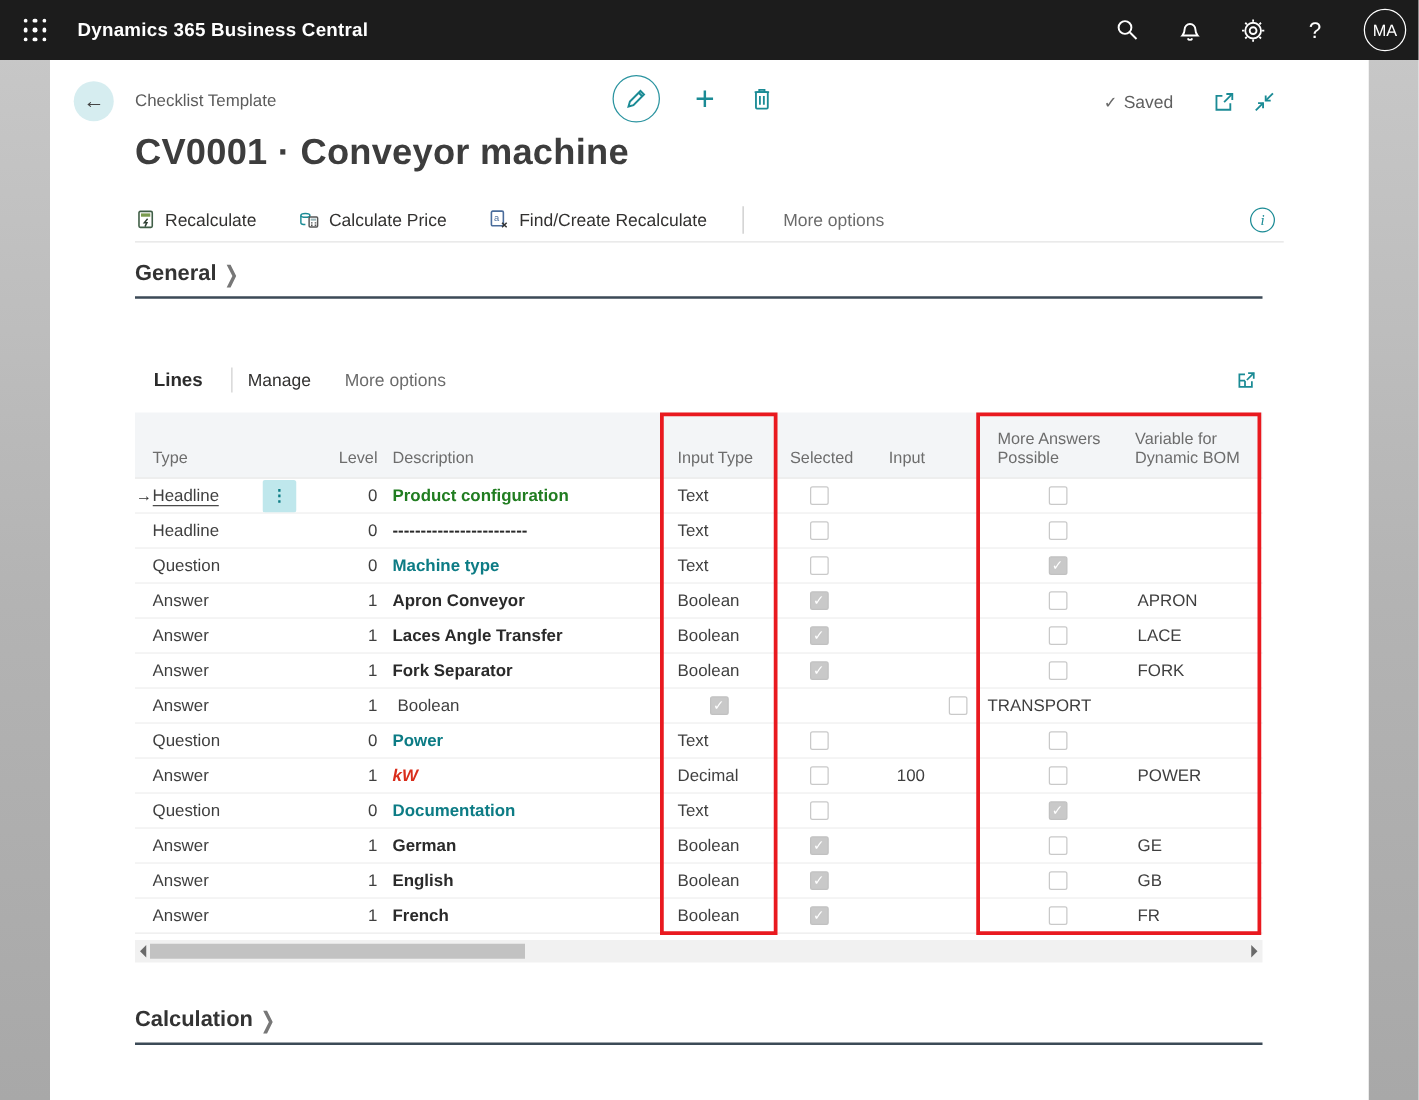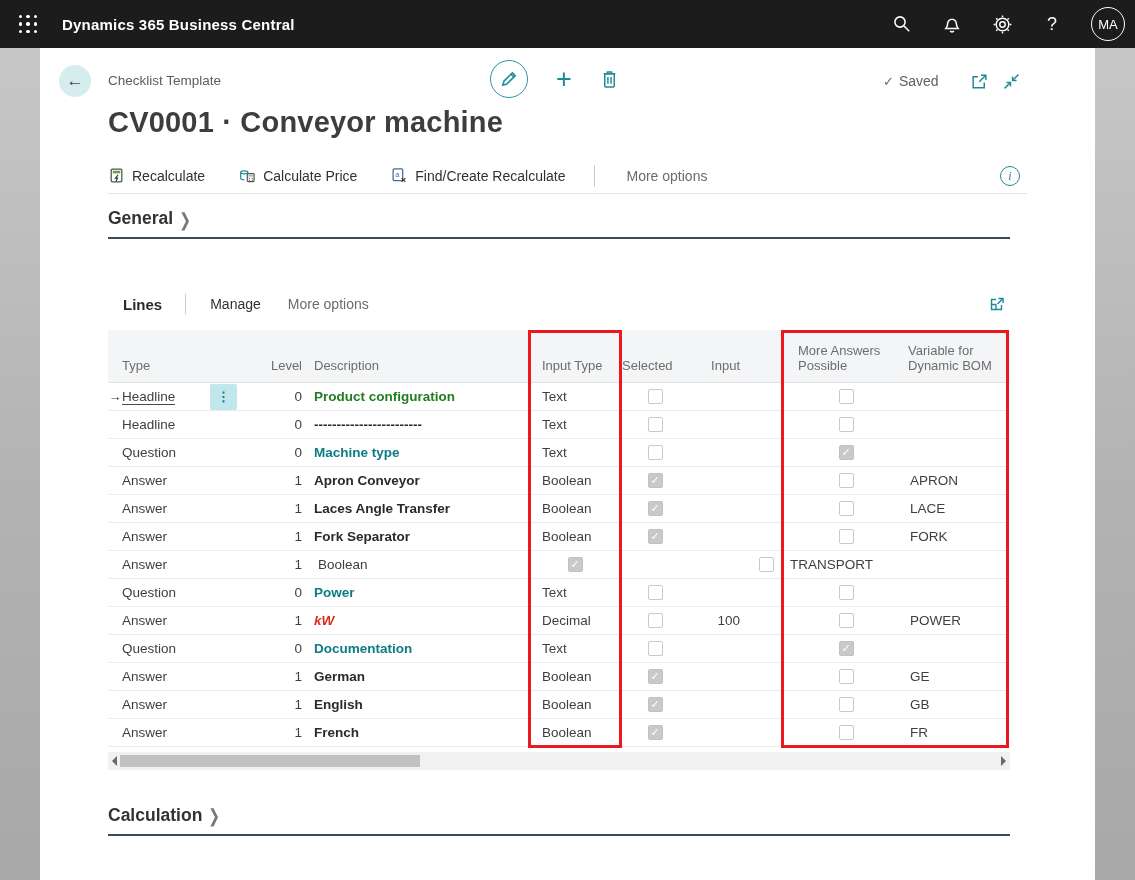--- a/index.html
+++ b/index.html
@@ -62,32 +62,32 @@
   .sect .chev { font-size:14px; color:#777; font-weight:400; transform:scaleY(1.3); }
   .sect-rule { position:absolute; left:68px; width:902px; height:2px; background:#3c4a57; }
   .g-hdr { top:160px; } .g-rule { top:189px; }
   .c-hdr { top:757px;justify-content:center; } .c-rule { top:786px; }
 
   
   .lines-card { position:absolute; left:68px; top:237px; width:902px; }
   .tabstrip { height:38px; display:flex; align-items:center; position:relative; }
   .tab-lines { font-size:15px; font-weight:bold; color:#2b2b2b; margin-left:15px; cursor:pointer; }
   .tab-div { width:1px; height:20px; background:#cfcfcf; margin:0 0 0 23px; }
-  .tab-manage { font-size:14px; color:#323130; margin-left:24px; cursor:pointer; }
+  .tab-manage { font-size:14px; color:#323130; margin-left:12px; cursor:pointer; }
   .tab-more { font-size:14px; color:#6b6b6b; margin-left:27px; cursor:pointer; }
   .tab-popout { position:absolute; right:4px; top:10px; cursor:pointer; display:flex; }
 
   .grid-head, .trow { display:grid;
      grid-template-columns:14px 88px 30px 66px 224px 90px 70px 56px 40px 120px 104px; }
   .grid-head { margin-top:7px; height:52px; background:#f3f5f7; align-items:end;
                font-size:13px; color:#6d6d6d; padding-bottom:0; }
   .grid-head > div { padding-bottom:9px; line-height:15px; }
   .h-type { padding-left:0; } .h-level { text-align:right; padding-right:4px; }
   .h-desc { padding-left:8px; } .h-itype { padding-left:12px; }
-  .h-sel { padding-left:2px; } .h-input { text-align:right; padding-right:6px; }
+  .h-sel { padding-left:12px; } .h-input { text-align:right; padding-right:6px; }
   .h-more { padding-left:12px; } .h-var { padding-left:2px; }
 
   .rows { border-top:1px solid #e2e2e2; }
   .trow { height:28px; border-bottom:1px solid #ebebeb; align-items:center; font-size:13.5px;
           color:#3f3f3f; background:#fff; }
   .cell { height:100%; display:flex; align-items:center; overflow:hidden; white-space:nowrap; }
   .c-marker { justify-content:center; color:#333; font-size:13px; }
   .c-type { } .type-text.current { border-bottom:1px solid #4a4a4a; cursor:text; }
   .c-menu { justify-content:flex-start; }
   .menu-btn { width:27px; height:26px; background:#bfe7ec; color:#0d7c85; font-weight:bold;

